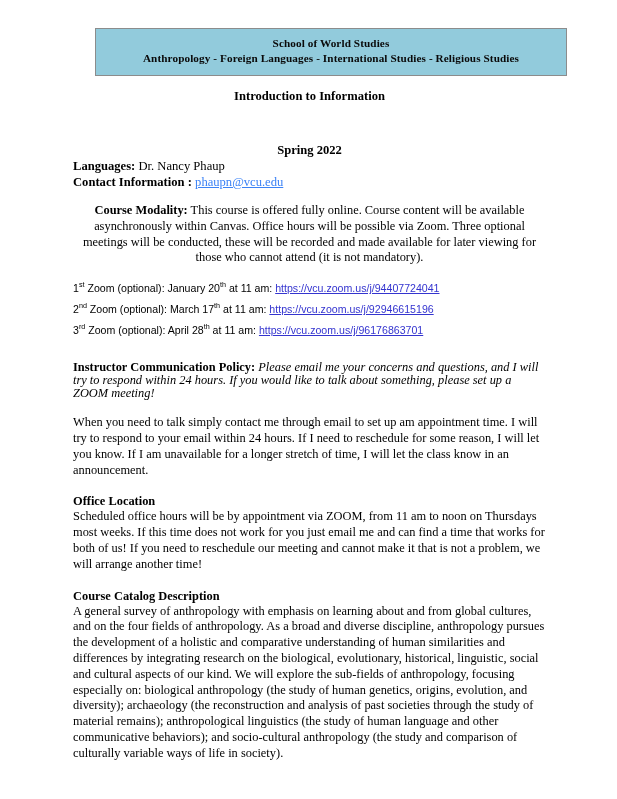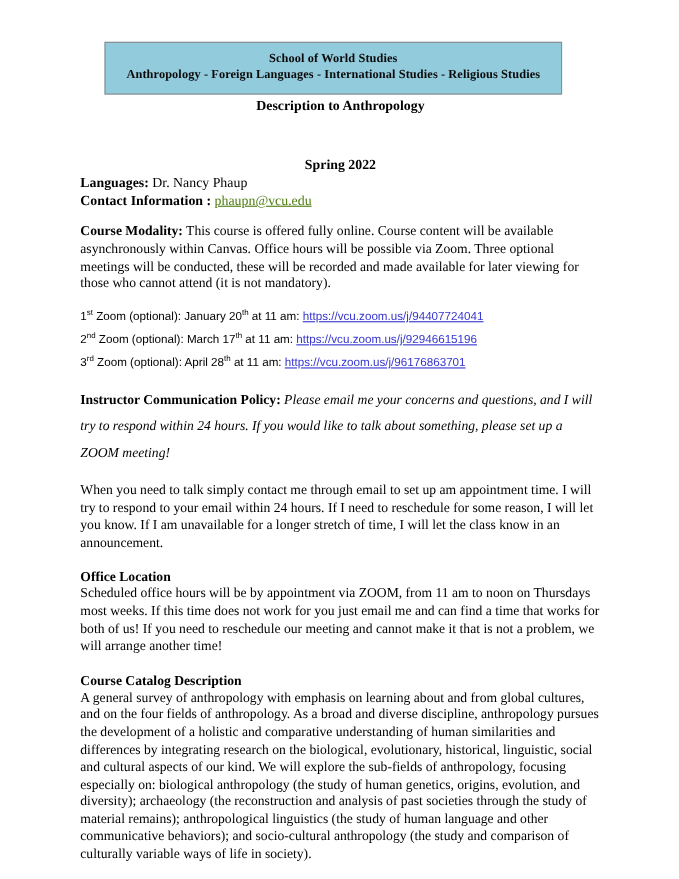--- a/index.html
+++ b/index.html
@@ -19,22 +19,22 @@
   .page {
     position: absolute;
     inset: 0;
     background: #ffffff;
   }
 
   
   .banner {
     position: absolute;
     left: 95px;
-    top: 38px;
-    width: 416px;
+    top: 28px;
+    width: 472px;
     box-sizing: border-box;
     background: #92cbdc;
     border: 1px solid #8c8c8c;
     padding: 7px 6px 9px 6px;
     text-align: center;
   }
   .banner-line {
     font-family: "Liberation Serif", "DejaVu Serif", serif;
     font-weight: bold;
     font-size: 11.2px;
@@ -71,29 +71,29 @@
   }
 
   .meta-line {
     font-size: 12.6px;
     line-height: 16px;
   }
   .meta-line .lbl {
     font-weight: bold;
   }
   a.link {
-    color: #4d7c0f;
+    color: #3b82f6;
     text-decoration: underline;
   }
 
   .para {
     margin-top: 13px;
     font-size: 12.4px;
     line-height: 15.8px;
-    text-align: left;
+    text-align: center;
   }
   .para .lbl {
     font-weight: bold;
   }
 
   
   .zoom-list {
     margin-top: 15px;
   }
   .zoom-row {
@@ -106,23 +106,23 @@
   .zoom-row sup {
     font-size: 7.2px;
     vertical-align: super;
     line-height: 0;
   }
   .zoom-row a.link {
     color: #3434cf;
   }
 
   .policy {
-    margin-top: 14px;
-    font-size: 12.4px;
-    line-height: 24px;
+    margin-top: 24px;
+    font-size: 12.4px;
+    line-height: 13px;
   }
   .policy .lbl {
     font-weight: bold;
     font-style: normal;
   }
   .policy .body-italic {
     font-style: italic;
   }
 
   .section {
@@ -145,21 +145,21 @@
 <div class="page">
 
   <div class="banner">
     <div class="banner-line">School of World Studies</div>
     <div class="banner-line">Anthropology - Foreign Languages - International Studies - Religious Studies</div>
   </div>
 
   <div class="content">
 
     <div class="center-block">
-      <div class="title-main">Description to Anthropology</div>
+      <div class="title-main">Introduction to Information</div>
       <div class="title-sub">Spring 2022</div>
     </div>
 
     <div class="meta-line">
       <span class="lbl">Languages:</span><span> Dr. Nancy Phaup</span>
     </div>
     <div class="meta-line">
       <span class="lbl">Contact Information :</span>
       <a class="link" href="#">phaupn@vcu.edu</a>
     </div>

